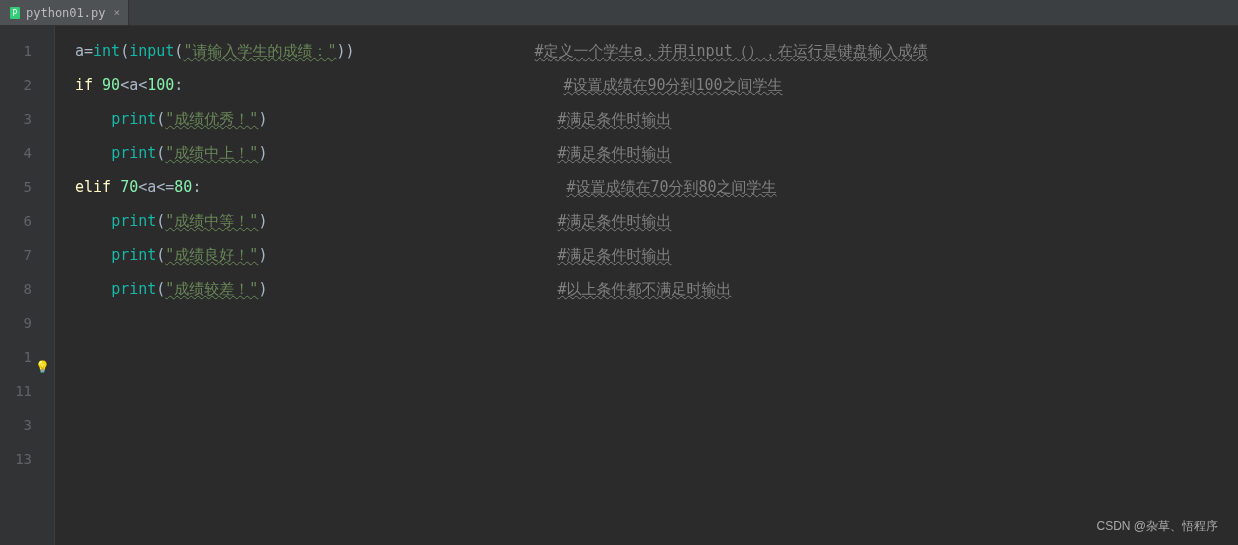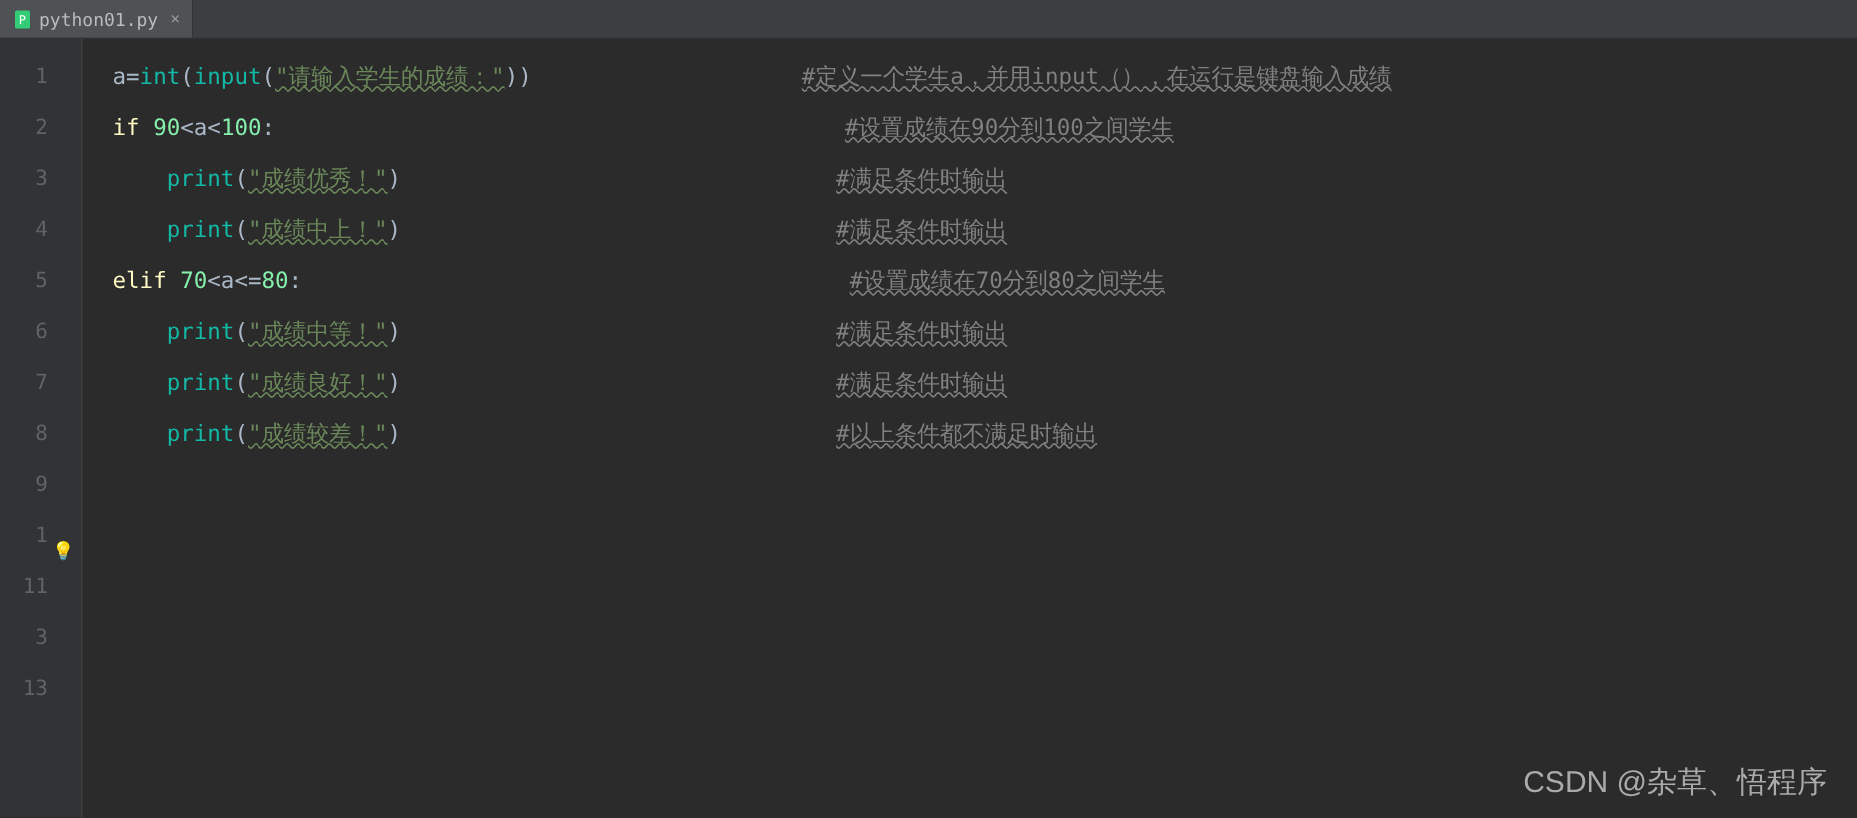--- a/index.html
+++ b/index.html
@@ -15,21 +15,21 @@
 .code{flex:1;padding-top:8px;padding-left:20px;position:relative}
 .line{height:34px;line-height:34px;white-space:pre;color:#a9b7c6;position:relative}
 .line.highlight{background:#323232}
 .kw{color:#fef9c3}
 .bfn{color:#14b8a6}
 .num{color:#86efac}
 .str{color:#6a8759}
 .cmt{color:#808080}
 .wavy{text-decoration:underline wavy #808080;text-decoration-thickness:1px}
 .wavy-str{text-decoration:underline wavy #6a8759;text-decoration-thickness:1px}
-.watermark{position:absolute;bottom:10px;right:20px;color:#aaa;font-size:20px;font-family:Arial,sans-serif}
+.watermark{position:absolute;bottom:10px;right:20px;color:#aaa;font-size:12px;font-family:Arial,sans-serif}
 </style>
 </head>
 <body>
 
 <div class="tab-bar">
   <div class="tab">
     <span class="tab-icon">
       <svg width="14" height="14" viewBox="0 0 14 14">
           <rect x="2" y="1" width="10" height="12" fill="#3c7" rx="1"></rect>
           <text x="7" y="10" font-size="8" text-anchor="middle" fill="#fff">P</text>

